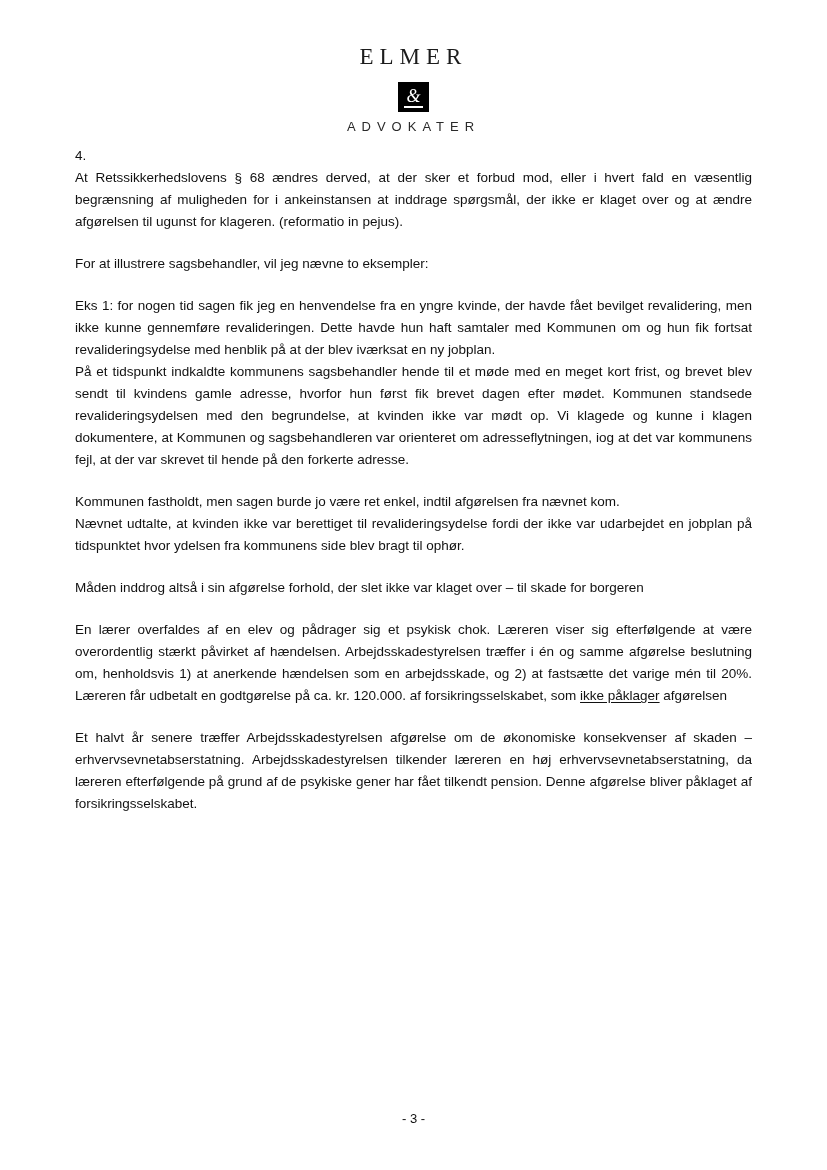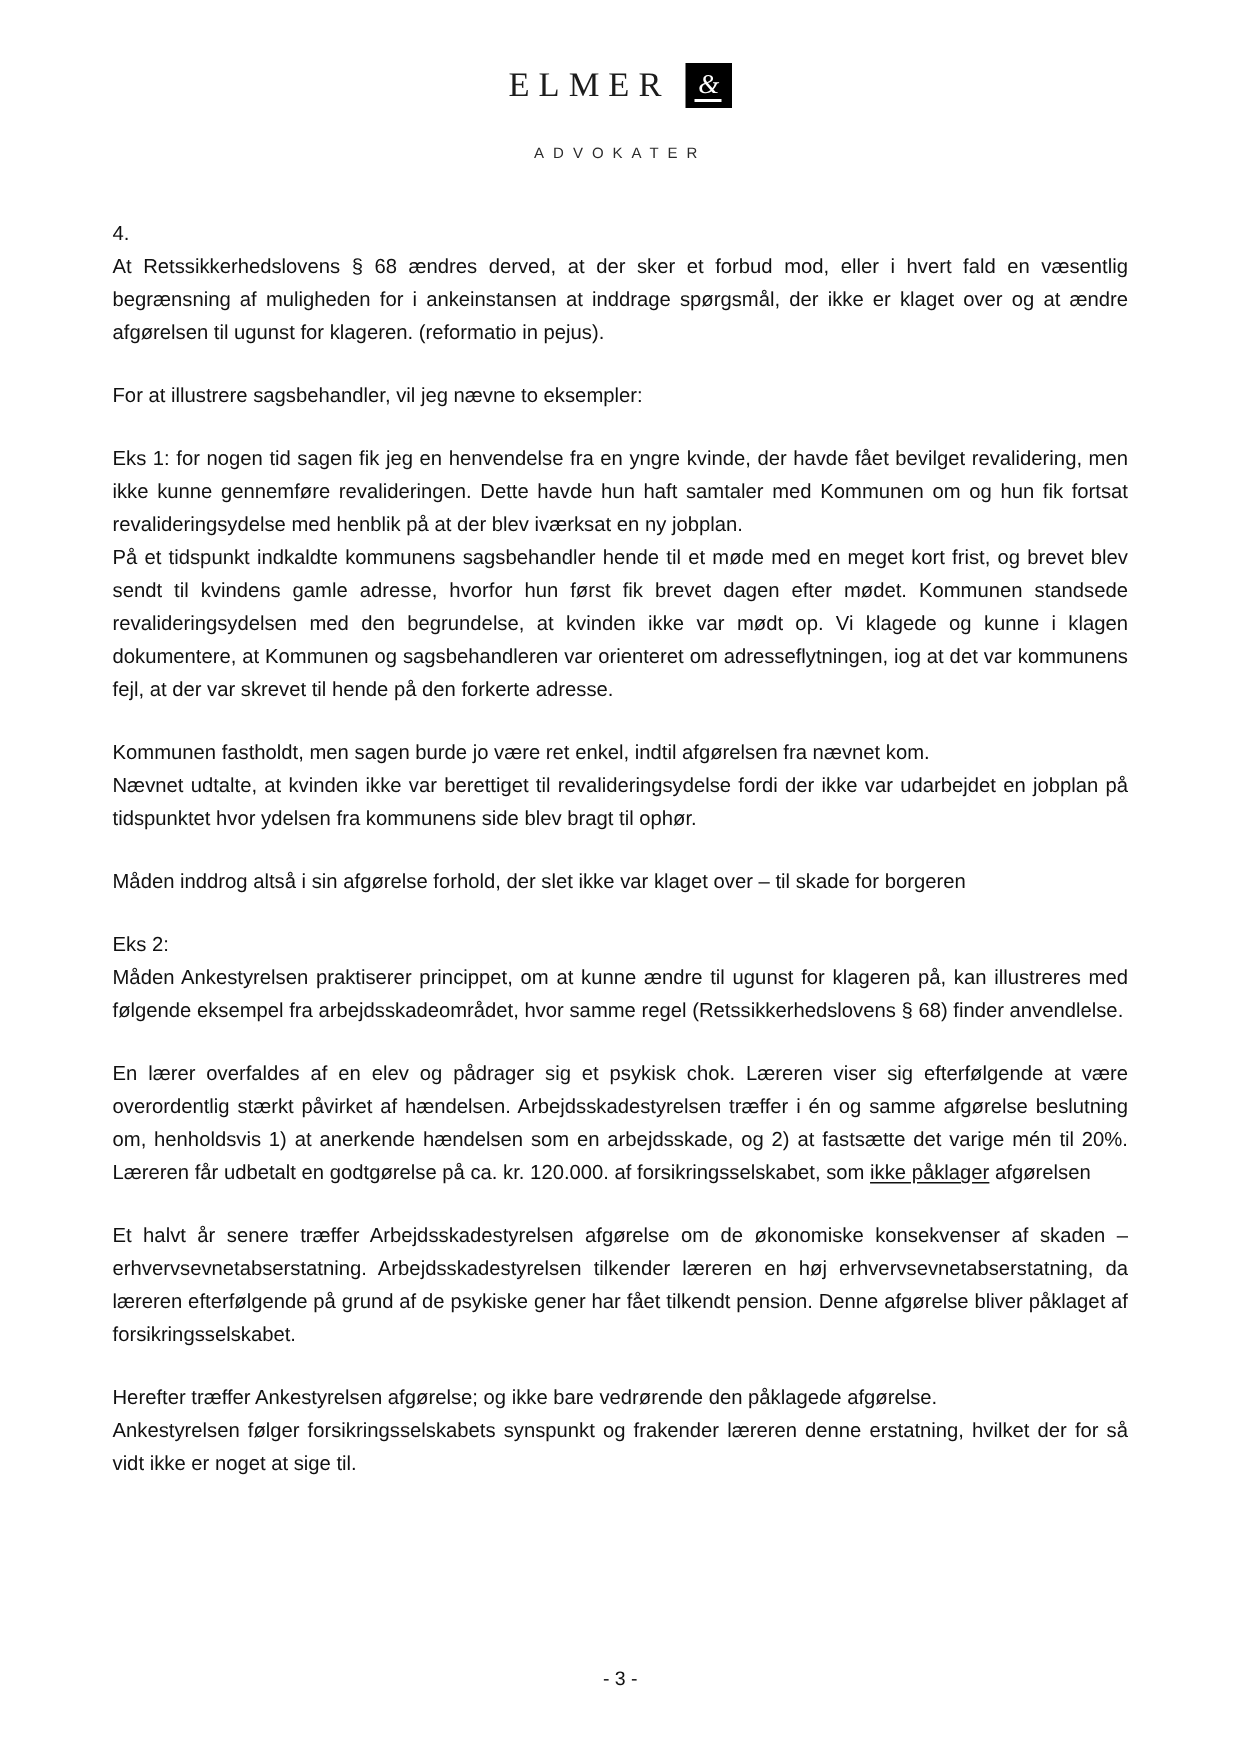--- a/index.html
+++ b/index.html
@@ -26,20 +26,21 @@
   .logo-row {
     display: flex;
     align-items: center;
     justify-content: center;
     gap: 10px;
     font-family: "Liberation Serif", "DejaVu Serif", serif;
     font-size: 23px;
     letter-spacing: 6px;
     color: #1c1c1c;
     line-height: 30px;
+    flex-direction: column;
   }
   .logo-amp-box {
     display: inline-flex;
     align-items: center;
     justify-content: center;
     width: 31px;
     height: 30px;
     background: #000000;
     color: #ffffff;
     letter-spacing: 0;
@@ -47,22 +48,22 @@
   }
   .logo-amp-box .amp {
     font-family: "Liberation Serif", "DejaVu Serif", serif;
     font-style: italic;
     font-size: 18px;
     line-height: 18px;
     border-bottom: 2px solid #ffffff;
     padding: 0 2px 1px 2px;
   }
   .logo-sub {
-    margin-top: 25px;
-    font-size: 10px;
+    margin-top: 7px;
+    font-size: 13px;
     letter-spacing: 6px;
     color: #2a2a2a;
   }
 
   
   .body-text {
     position: absolute;
     top: 145px;
     left: 75px;
     width: 677px;
@@ -106,25 +107,21 @@
 
   <main class="body-text">
       <p class="para"><span>4.
 At Retssikkerhedslovens § 68 ændres derved, at der sker et forbud mod, eller i hvert fald en væsentlig begrænsning af muligheden for i ankeinstansen at inddrage spørgsmål, der ikke er klaget over og at ændre afgørelsen til ugunst for klageren. (reformatio in pejus).</span></p>
       <p class="para"><span>For at illustrere sagsbehandler, vil jeg nævne to eksempler:</span></p>
       <p class="para extra-space"><span>Eks 1: for nogen tid sagen fik jeg en henvendelse fra en yngre kvinde, der havde fået bevilget revalidering, men ikke kunne gennemføre revalideringen. Dette havde hun haft samtaler med Kommunen om og hun fik fortsat revalideringsydelse med henblik på at der blev iværksat en ny jobplan.
 På et tidspunkt indkaldte kommunens sagsbehandler hende til et møde med en meget kort frist, og brevet blev sendt til kvindens gamle adresse, hvorfor hun først fik brevet dagen efter mødet. Kommunen standsede revalideringsydelsen med den begrundelse, at kvinden ikke var mødt op. Vi klagede og kunne i klagen dokumentere, at Kommunen og sagsbehandleren var orienteret om adresseflytningen, iog at det var kommunens fejl, at der var skrevet til hende på den forkerte adresse.</span></p>
       <p class="para"><span>Kommunen fastholdt, men sagen burde jo være ret enkel, indtil afgørelsen fra nævnet kom.
 Nævnet udtalte, at kvinden ikke var berettiget til revalideringsydelse fordi der ikke var udarbejdet en jobplan på tidspunktet hvor ydelsen fra kommunens side blev bragt til ophør.</span></p>
       <p class="para"><span>Måden inddrog altså i sin afgørelse forhold, der slet ikke var klaget over – til skade for borgeren</span></p>
-      <p class="para"><span>Eks 2:
-Måden Ankestyrelsen praktiserer princippet, om at kunne ændre til ugunst for klageren på, kan illustreres med følgende eksempel fra arbejdsskadeområdet, hvor samme regel (Retssikkerhedslovens § 68) finder anvendlelse.</span></p>
       <p class="para"><span>En lærer overfaldes af en elev og pådrager sig et psykisk chok. Læreren viser sig efterfølgende at være overordentlig stærkt påvirket af hændelsen. Arbejdsskadestyrelsen træffer i én og samme afgørelse beslutning om, henholdsvis 1) at anerkende hændelsen som en arbejdsskade, og 2) at fastsætte det varige mén til 20%. Læreren får udbetalt en godtgørelse på ca. kr. 120.000. af forsikringsselskabet, som </span><span class="u">ikke påklager</span><span> afgørelsen</span></p>
       <p class="para extra-space"><span>Et halvt år senere træffer Arbejdsskadestyrelsen afgørelse om de økonomiske konsekvenser af skaden – erhvervsevnetabserstatning. Arbejdsskadestyrelsen tilkender læreren en høj erhvervsevnetabserstatning, da læreren efterfølgende på grund af de psykiske gener har fået tilkendt pension. Denne afgørelse bliver påklaget af forsikringsselskabet.</span></p>
-      <p class="para"><span>Herefter træffer Ankestyrelsen afgørelse; og ikke bare vedrørende den påklagede afgørelse.
-Ankestyrelsen følger forsikringsselskabets synspunkt og frakender læreren denne erstatning, hvilket der for så vidt ikke er noget at sige til.</span></p>
     </main>
 
   <footer class="page-footer">
     <span>- 3 -</span>
   </footer>
 
 </div>
 
 </body></html>

